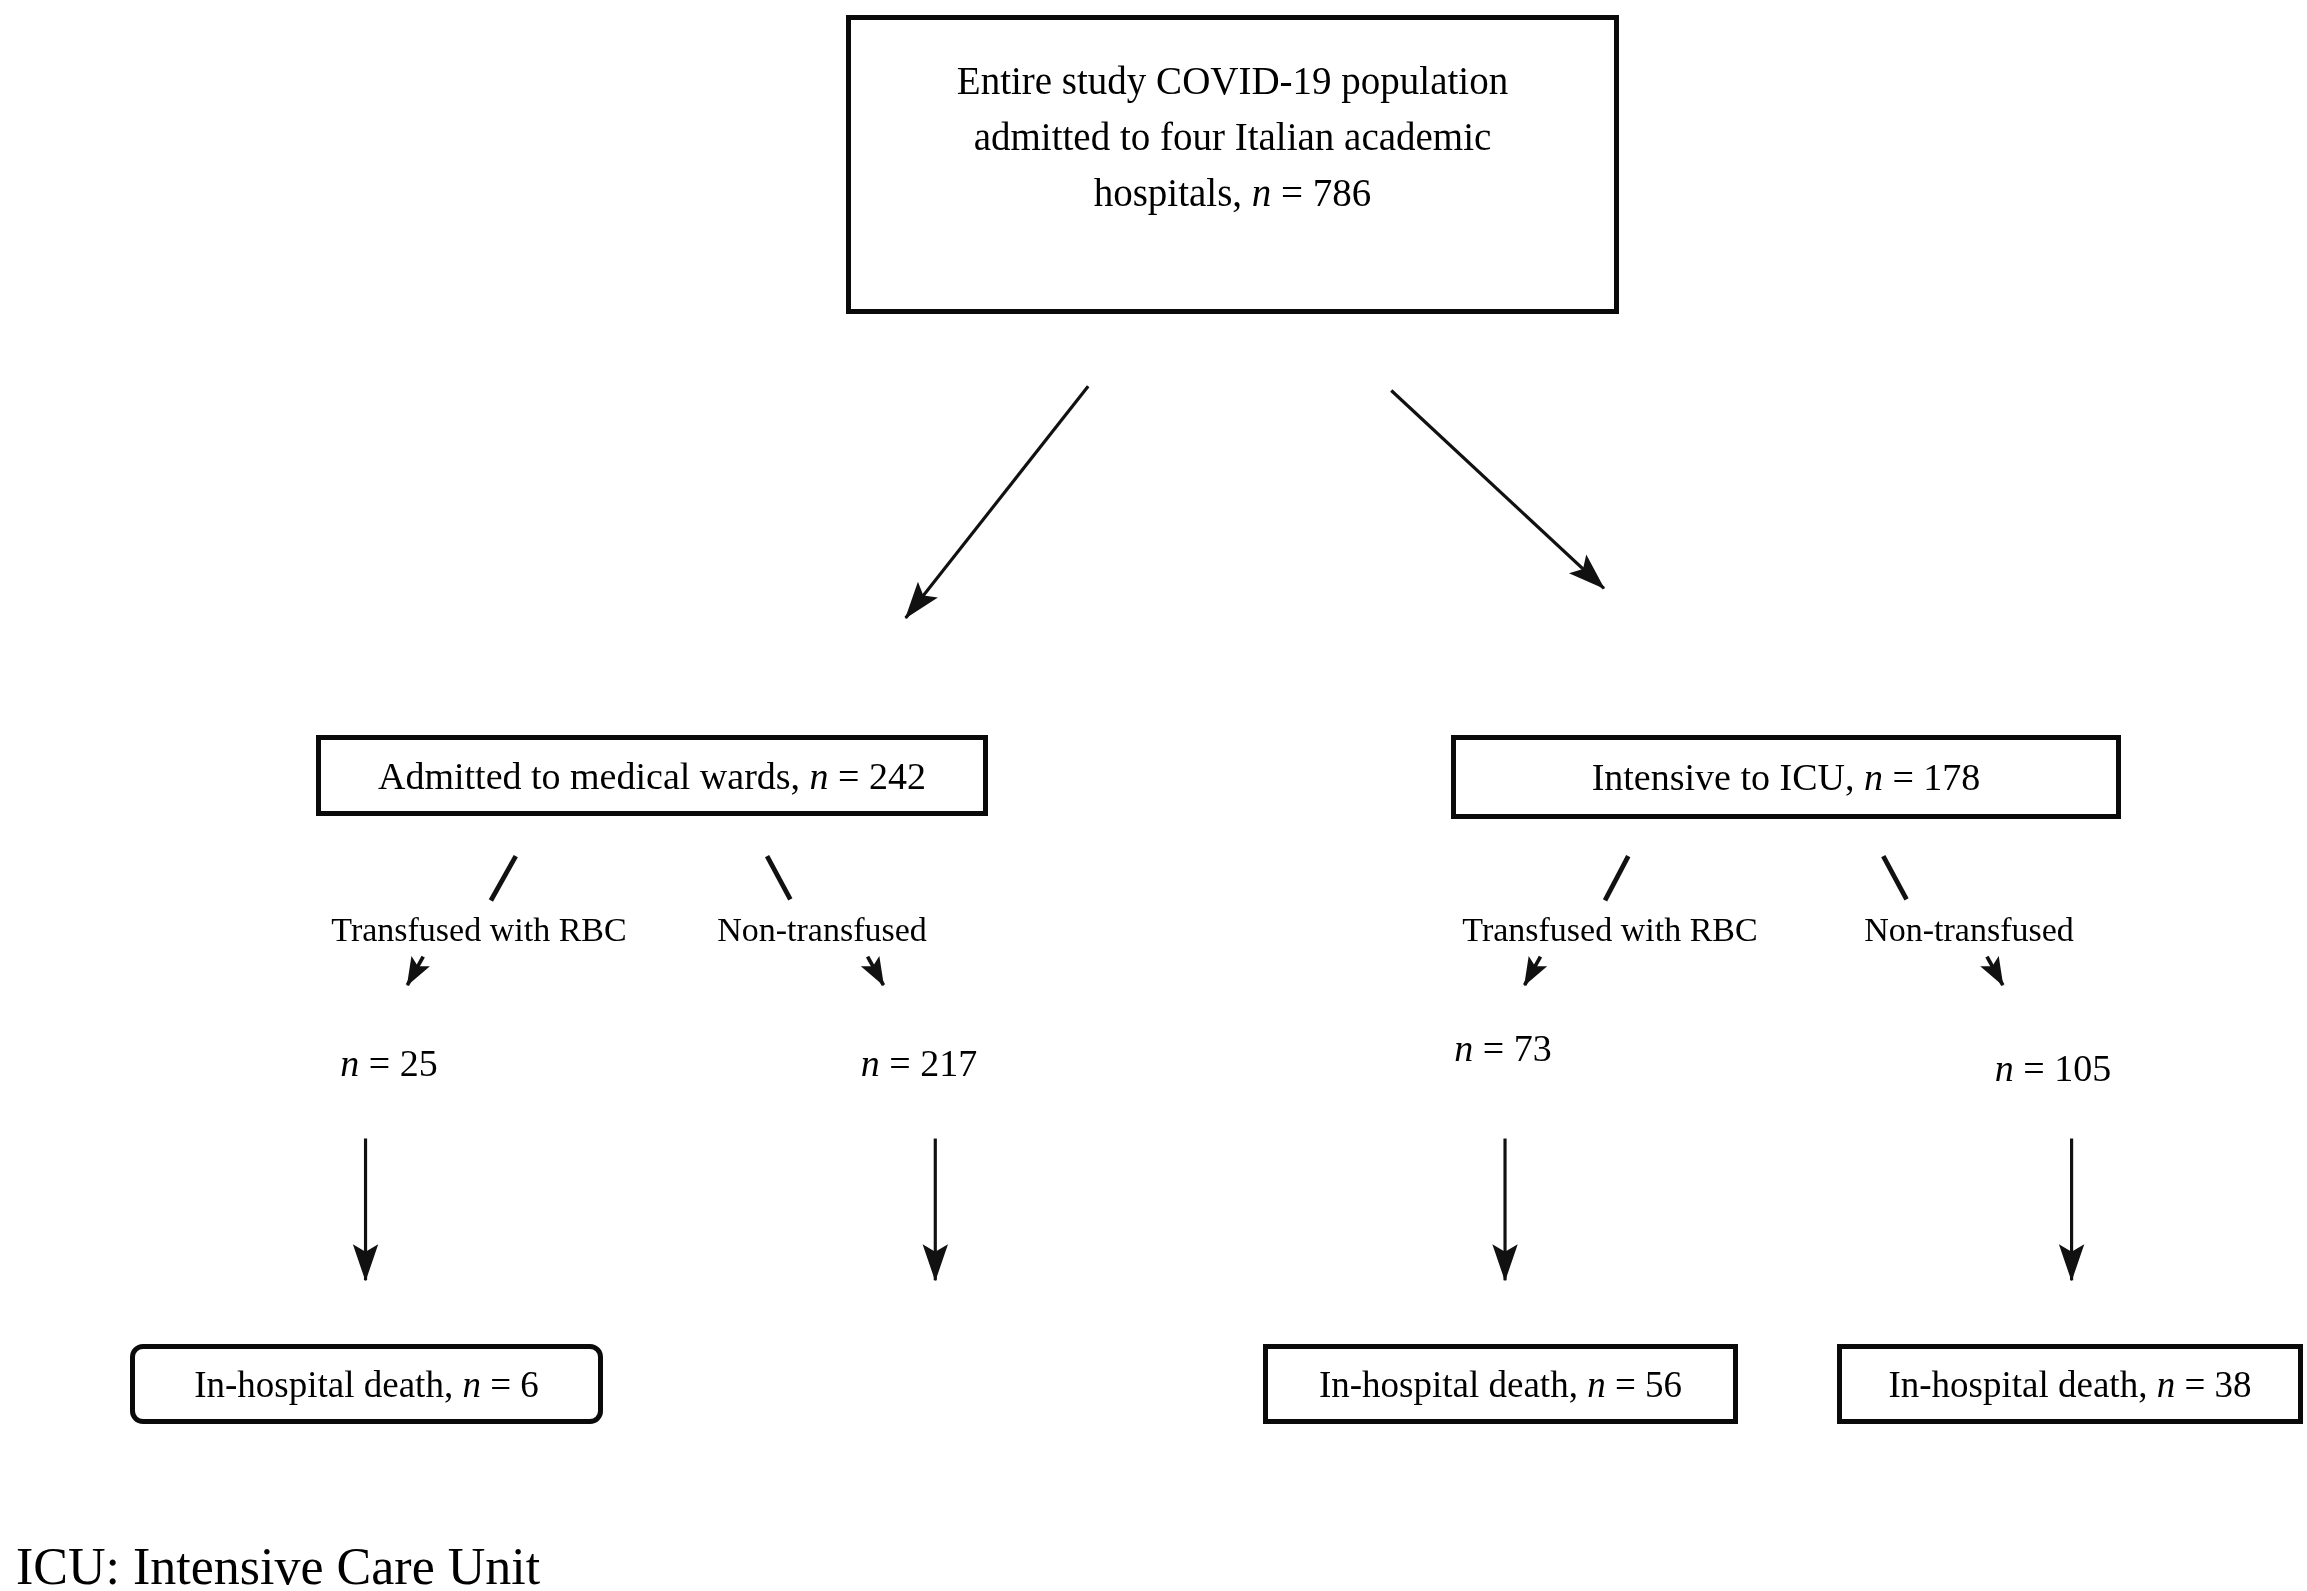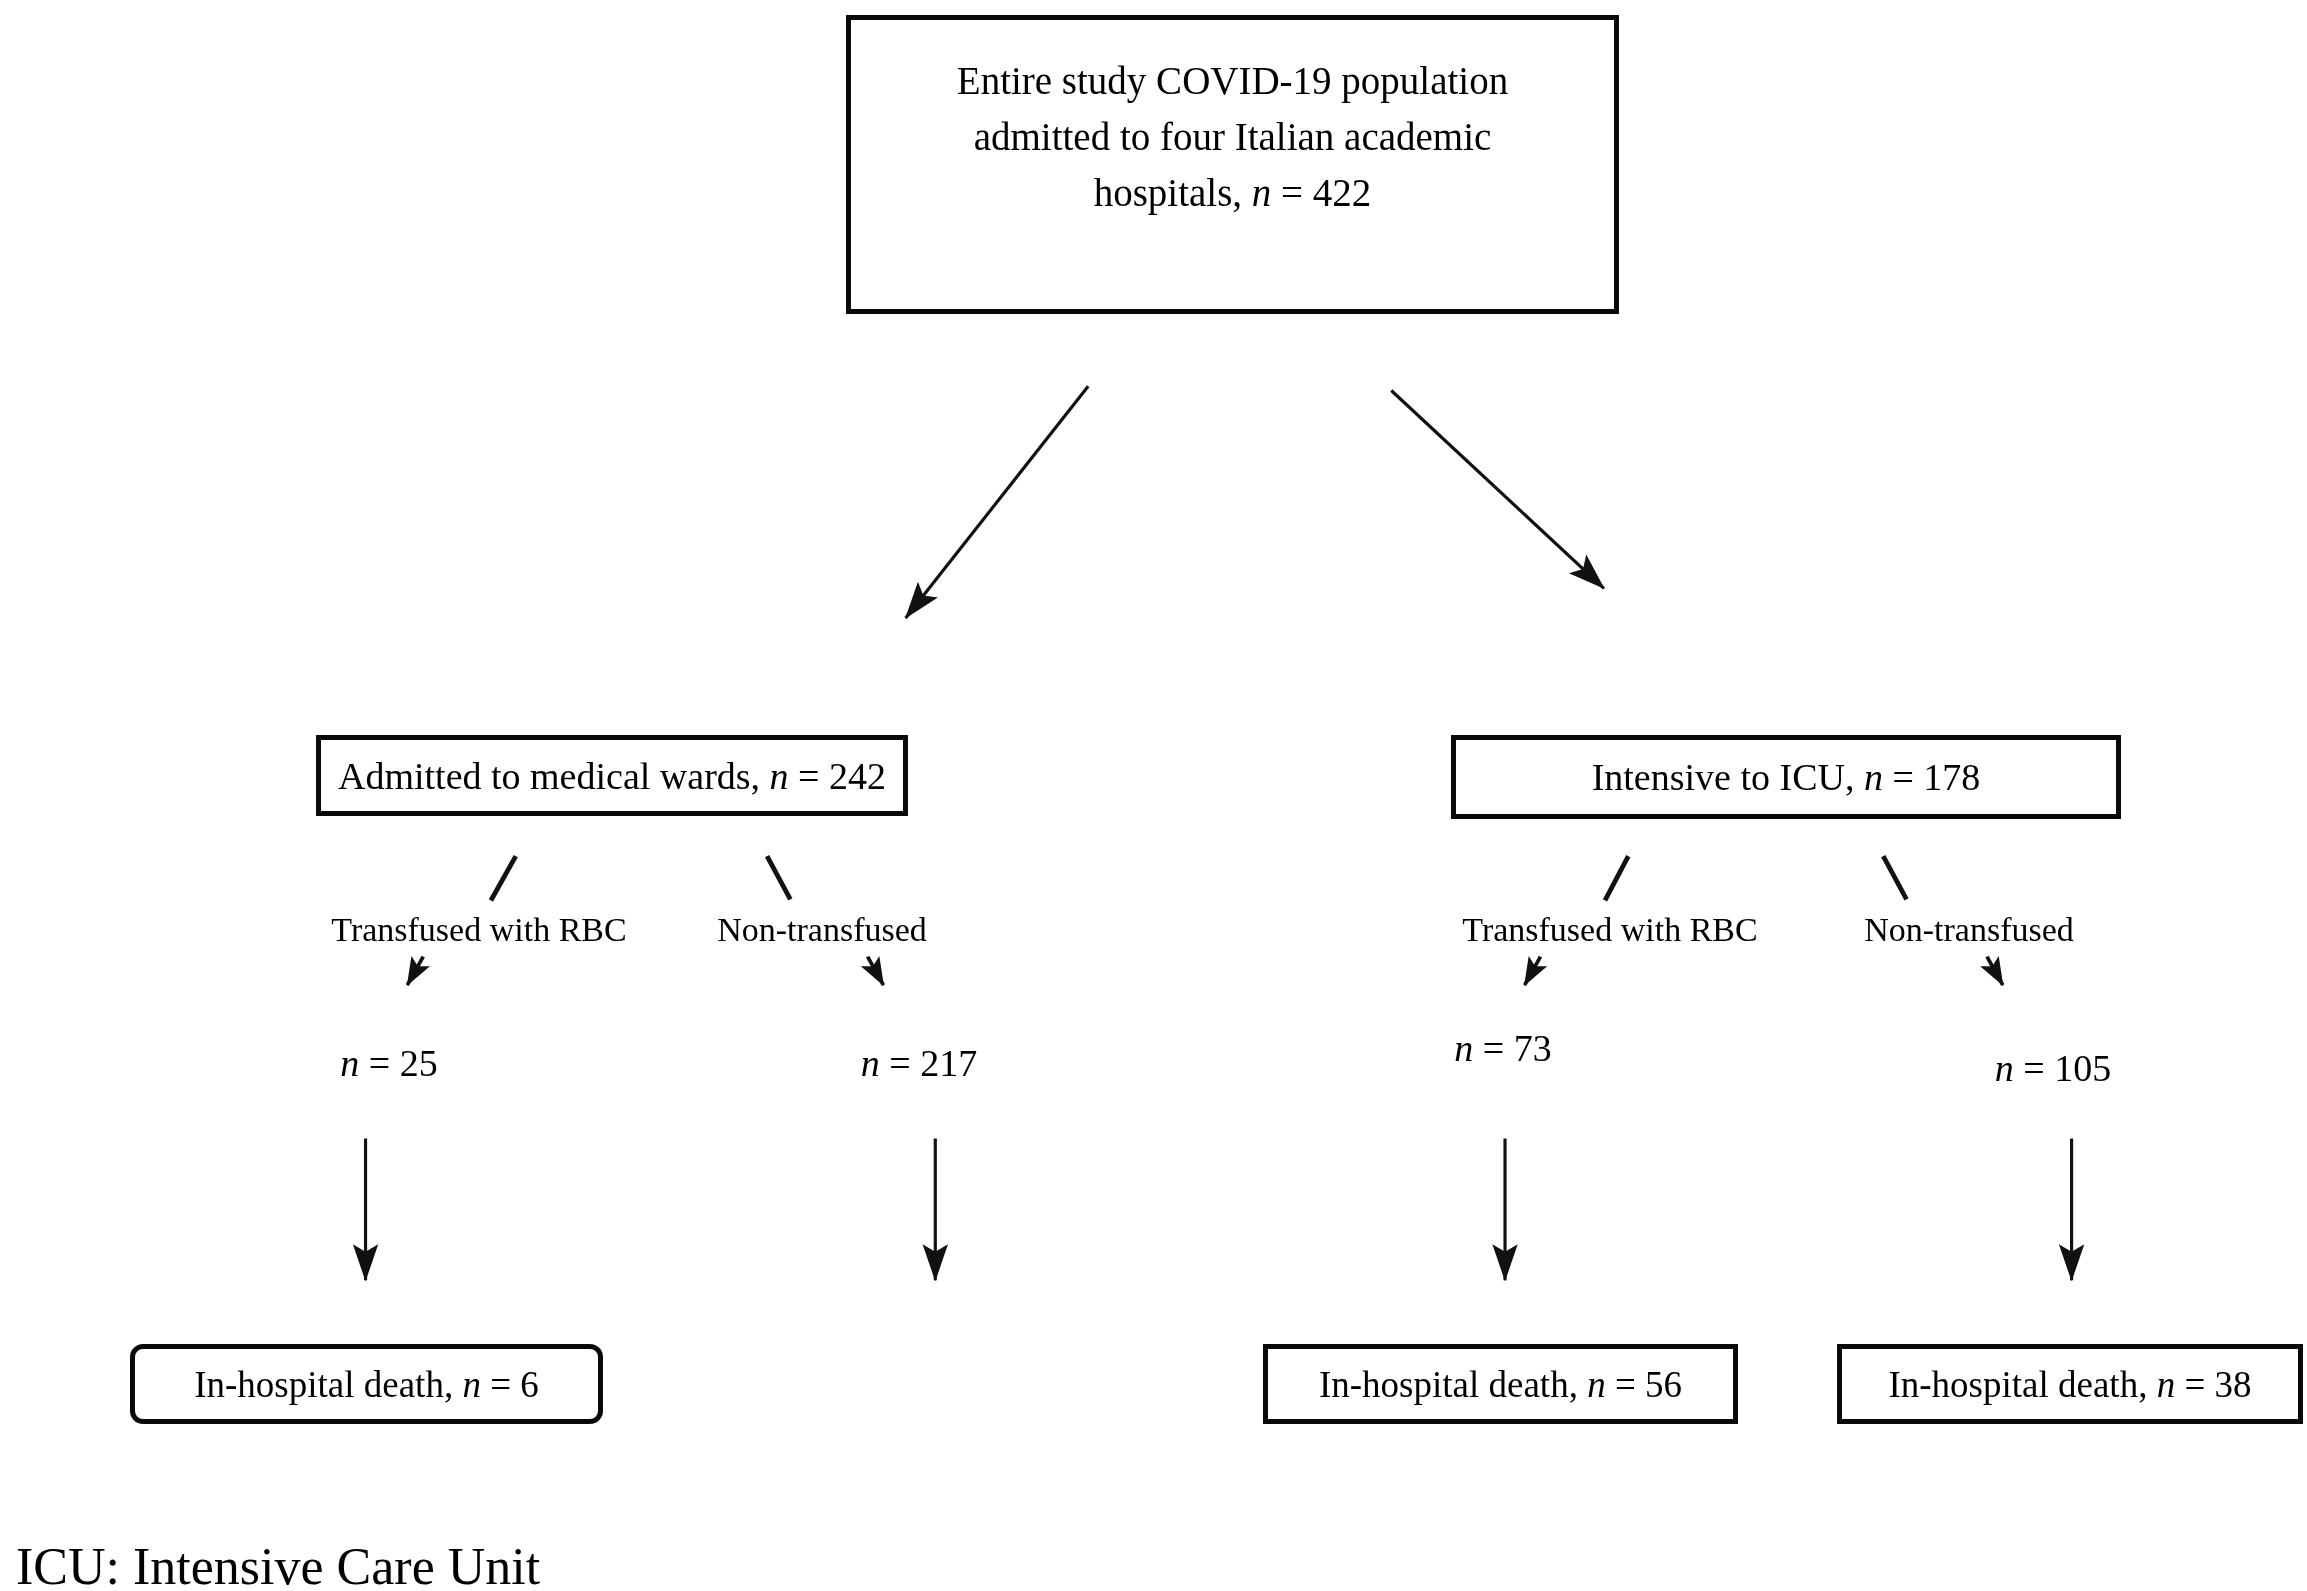--- a/index.html
+++ b/index.html
@@ -33,21 +33,21 @@
     text-align: center;
   }
   .box-inner { width: 100%; }
   .root-box {
     left: 846px; top: 15px;
     width: 773px; height: 299px;
     font-size: 39px; line-height: 56px;
   }
   .wards-box {
     left: 316px; top: 735px;
-    width: 592px; height: 81px;
+    width: 672px; height: 81px;
     font-size: 38px;
   }
   .icu-box {
     left: 1451px; top: 735px;
     width: 670px; height: 84px;
     font-size: 38px;
   }
   .outcome-box {
     top: 1344px; height: 80px;
     font-size: 37px;
@@ -107,21 +107,21 @@
     <line x1="691" y1="2152" x2="691" y2="2420" stroke="#111111" stroke-width="6" marker-end="url(#head)"></line>
     <line x1="1768" y1="2152" x2="1768" y2="2420" stroke="#111111" stroke-width="6" marker-end="url(#head)"></line>
     <line x1="2845" y1="2152" x2="2845" y2="2420" stroke="#111111" stroke-width="6" marker-end="url(#head)"></line>
     <line x1="3916" y1="2152" x2="3916" y2="2420" stroke="#111111" stroke-width="6" marker-end="url(#head)"></line>
   </svg>
 
   <div class="box root-box">
     <div class="box-inner">
       <div>Entire study COVID-19 population</div>
       <div>admitted to four Italian academic</div>
-      <div><span>hospitals,</span><i> n</i><span> = 422</span></div>
+      <div><span>hospitals,</span><i> n</i><span> = 786</span></div>
       <div class="blank-line"></div>
     </div>
   </div>
 
   <div class="box wards-box">
     <div class="box-inner"><span>Admitted to medical wards,</span><i> n</i><span> = 242</span></div>
   </div>
 
   <div class="box icu-box">
     <div class="box-inner"><span>Intensive to ICU,</span><i> n</i><span> = 178</span></div>

